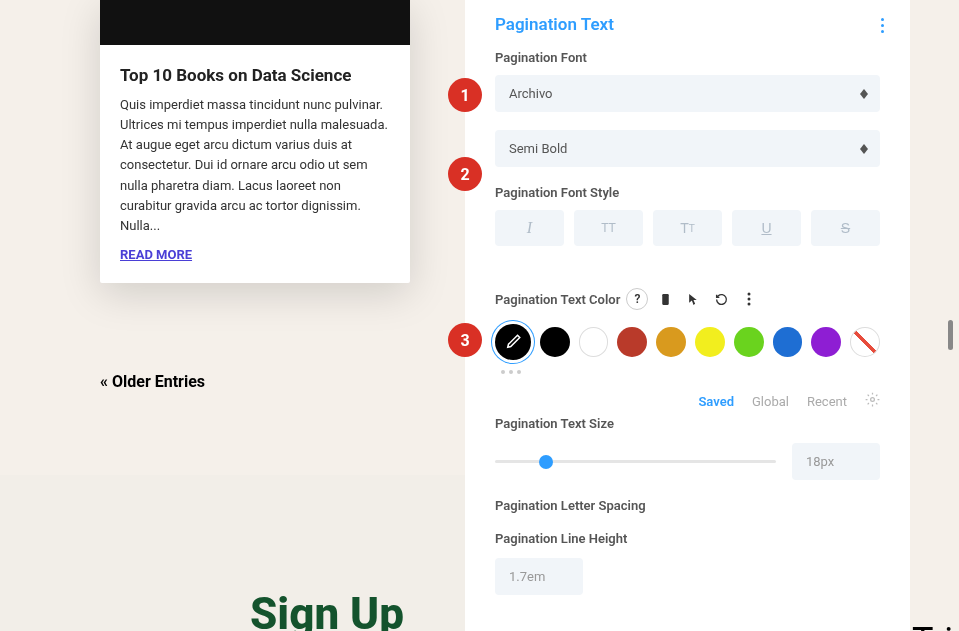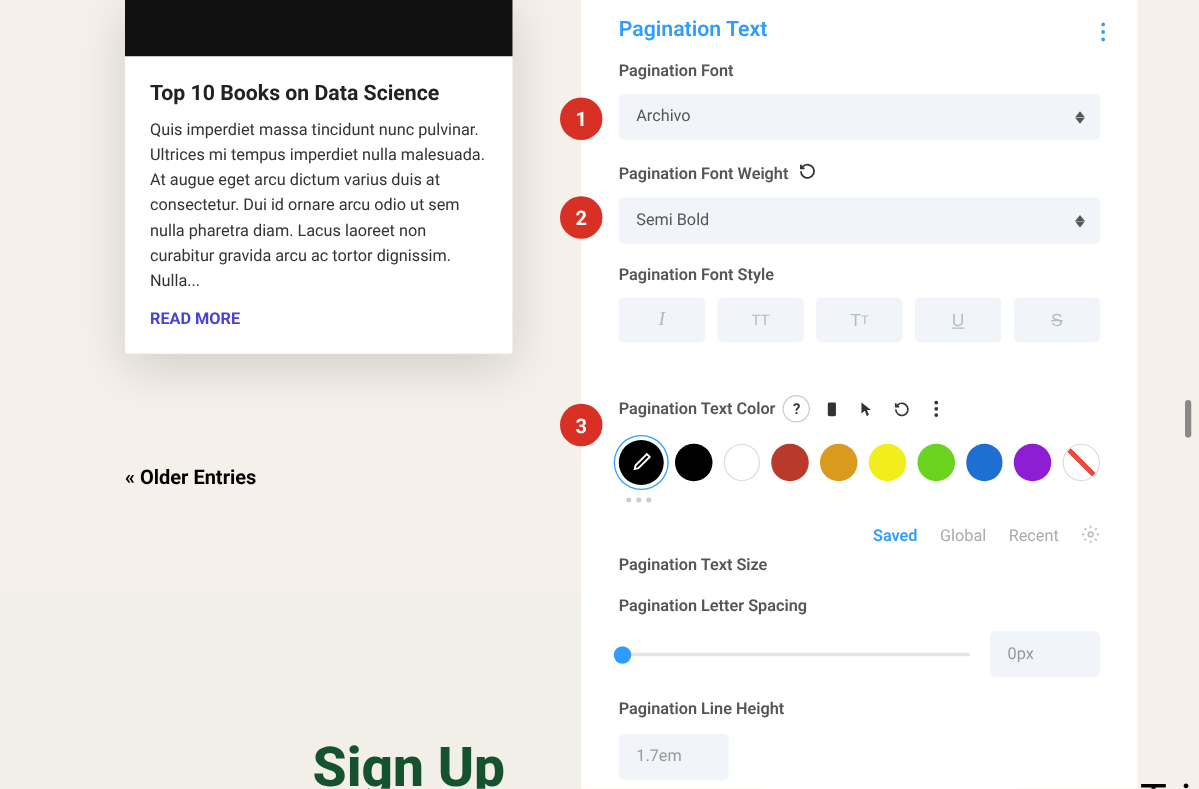--- a/index.html
+++ b/index.html
@@ -5,21 +5,21 @@
 * { margin: 0; padding: 0; box-sizing: border-box; }
 body { font-family: -apple-system, BlinkMacSystemFont, 'Segoe UI', Roboto, sans-serif; background: #f5f0ea; width: 959px; height: 631px; overflow: hidden; position: relative; }
 
 .preview-area { position: absolute; left: 0; top: 0; width: 465px; height: 631px; }
 .card { position: absolute; left: 100px; top: 0; width: 310px; background: #fff; box-shadow: 0 10px 40px rgba(0,0,0,0.15); border-radius: 2px; }
 .card-image { width: 310px; height: 45px; background: #111; }
 .card-body { padding: 20px; }
 .card-title { font-size: 17px; font-weight: 700; color: #222; margin-bottom: 10px; }
 .card-category { font-size: 12px; font-weight: 600; color: #4a3fd6; margin-bottom: 12px; }
 .card-text { font-size: 13px; color: #333; line-height: 1.55; margin-bottom: 8px; }
-.read-more { font-size: 13px; font-weight: 700; color: #4a3fd6; cursor: pointer; }
+.read-more { font-size: 13px; font-weight: 700; color: #4a3fd6; text-decoration: underline; cursor: pointer; }
 .older-entries { position: absolute; left: 100px; top: 372px; font-size: 16px; font-weight: 700; color: #000; }
 .signup-row { position: absolute; left: 0; top: 475px; width: 465px; height: 156px; background: #f2eee8; }
 .signup-text { position: absolute; left: 250px; top: 588px; font-size: 44px; font-weight: 800; color: #14532d; }
 .signup-text2 { position: absolute; left: 912px; top: 620px; font-size: 36px; font-weight: 400; color: #000; }
 
 .panel { position: absolute; left: 465px; top: 0; width: 445px; height: 631px; background: #fff; padding: 14px 30px 14px 30px; overflow: hidden; }
 .panel-scrollbar { position: absolute; right: 6px; top: 320px; width: 5px; height: 30px; background: #888; border-radius: 3px; }
 
 .section-header { color: #2e9dff; font-size: 17px; font-weight: 600; margin-bottom: 16px; position: relative; }
 .section-header .menu-dots { position: absolute; right: -4px; top: 4px; color: #2e9dff; font-size: 18px; line-height: 4px; letter-spacing: 0; display: flex; flex-direction: column; gap: 3px; cursor: pointer; }
@@ -102,29 +102,20 @@
             <path d="M0 5 L4 0 L8 5 Z" fill="#555"></path>
           </svg>
         <svg width="8" height="5" viewBox="0 0 8 5">
             <path d="M0 0 L4 5 L8 0 Z" fill="#555"></path>
           </svg>
       </span>
     </div>
   </div>
 
   <div class="field-row">
-    <div class="field-label">
-      <span>Pagination Font Weight</span>
-      <span class="reset-icon">
-        <svg width="14" height="14" viewBox="0 0 24 24" fill="none" stroke="#333" stroke-width="2.5">
-            <path d="M3 12a9 9 0 1 0 3-6.7L3 8"></path>
-            <path d="M3 3v5h5"></path>
-          </svg>
-      </span>
-    </div>
     <div class="select">
       <span>Semi Bold</span>
       <span class="select-arrows">
         <svg width="8" height="5" viewBox="0 0 8 5">
             <path d="M0 5 L4 0 L8 5 Z" fill="#555"></path>
           </svg>
         <svg width="8" height="5" viewBox="0 0 8 5">
             <path d="M0 0 L4 5 L8 0 Z" fill="#555"></path>
           </svg>
       </span>
@@ -212,30 +203,30 @@
     <span class="gear-icon">
       <svg width="15" height="15" viewBox="0 0 24 24" fill="none" stroke="#bbb" stroke-width="2">
           <circle cx="12" cy="12" r="3"></circle>
           <path d="M12 1v3M12 20v3M4.2 4.2l2.1 2.1M17.7 17.7l2.1 2.1M1 12h3M20 12h3M4.2 19.8l2.1-2.1M17.7 6.3l2.1-2.1"></path>
         </svg>
     </span>
   </div>
 
   <div class="field-row">
     <div class="field-label">Pagination Text Size</div>
-  </div>
-
-  <div class="field-row">
-    <div class="field-label">Pagination Letter Spacing</div>
     <div class="slider-row">
       <div class="slider-track">
-        <div class="slider-thumb" style="left:1%"></div>
-      </div>
-      <div class="slider-value">0px</div>
-    </div>
+        <div class="slider-thumb" style="left:18%"></div>
+      </div>
+      <div class="slider-value">18px</div>
+    </div>
+  </div>
+
+  <div class="field-row">
+    <div class="field-label">Pagination Letter Spacing</div>
   </div>
 
   <div class="field-row">
     <div class="field-label">Pagination Line Height</div>
     <div class="slider-row">
 
       <div class="slider-value">1.7em</div>
     </div>
   </div>
 

